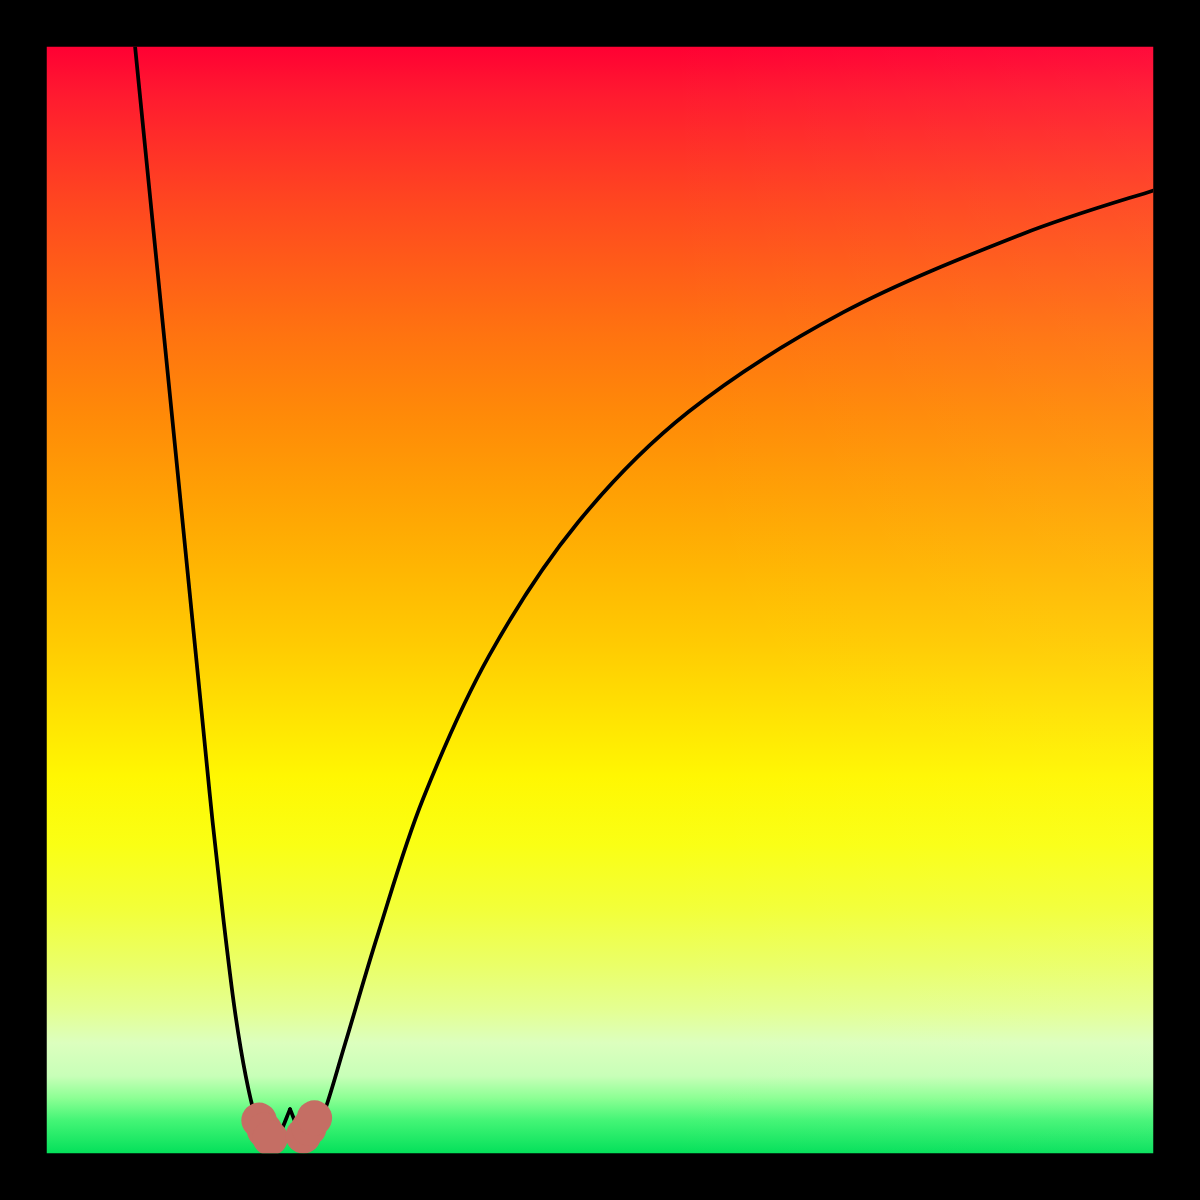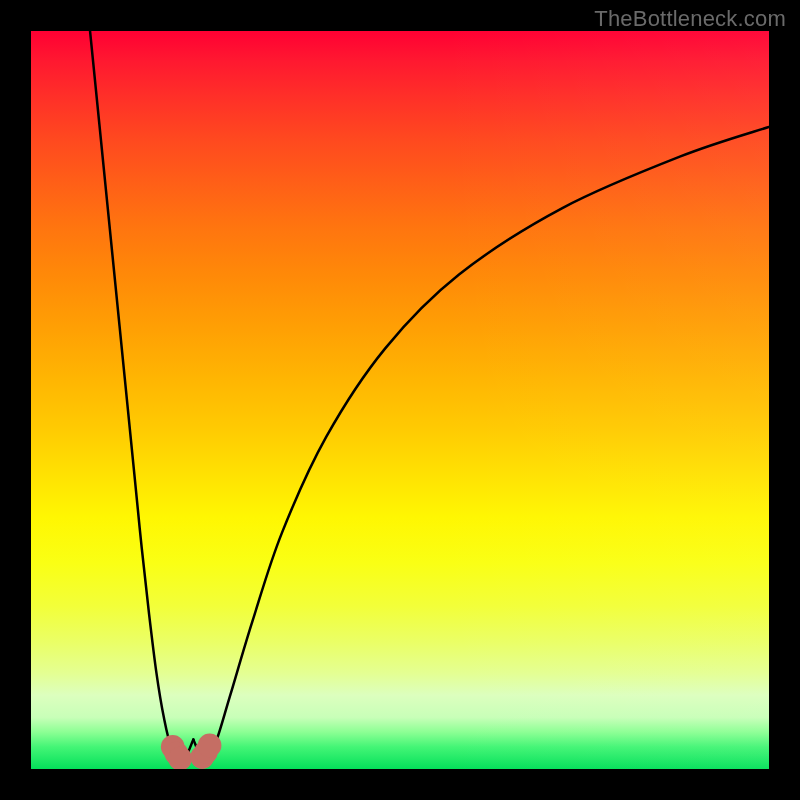--- a/index.html
+++ b/index.html
@@ -74,21 +74,20 @@
     position: absolute;
     inset: 0;
     width: 100%;
     height: 100%;
   }
 </style>
 </head>
 <body>
 
 <div class="outer">
-  <div class="watermark">TheBottleneck.com</div>
 
   <div class="plot">
     <div class="grad"></div>
     <svg class="curve" viewBox="0 0 738 738" preserveAspectRatio="none">
       <g id="curve-group">
           <path d="M 59.04 0.00 C 61.50 24.60, 68.88 98.40, 73.80 147.60 C 78.72 196.80, 83.64 246.00, 88.56 295.20 C 93.48 344.40, 99.63 405.90, 103.32 442.80 C 107.01 479.70, 108.24 493.23, 110.70 516.60 C 113.16 539.97, 115.62 562.11, 118.08 583.02 C 120.54 603.93, 123.00 624.84, 125.46 642.06 C 127.92 659.28, 130.38 674.04, 132.84 686.34 C 135.30 698.64, 137.15 708.48, 140.22 715.86 C 143.29 723.24, 147.60 731.85, 151.29 730.62 C 154.98 729.39, 160.52 712.17, 162.36 708.48" fill="none" stroke="#000" stroke-width="2.5" stroke-linecap="round"></path>
           <path d="M 162.36 708.48 C 164.21 712.17, 169.74 730.00, 173.43 730.62 C 177.12 731.24, 180.19 723.24, 184.50 712.17 C 188.81 701.10, 193.11 684.50, 199.26 664.20 C 205.41 643.91, 212.79 617.46, 221.40 590.40 C 230.01 563.34, 238.62 532.59, 250.92 501.84 C 263.22 471.09, 277.98 436.65, 295.20 405.90 C 312.42 375.15, 332.10 344.40, 354.24 317.34 C 376.38 290.28, 398.52 266.91, 428.04 243.54 C 457.56 220.17, 494.46 196.80, 531.36 177.12 C 568.26 157.44, 615.00 138.99, 649.44 125.46 C 683.88 111.93, 723.24 100.86, 738.00 95.94" fill="none" stroke="#000" stroke-width="2.5" stroke-linecap="round"></path>
         </g>
       <g id="marker-group">
           <circle cx="141.70" cy="715.86" r="11.81" fill="#c56e64"></circle>

